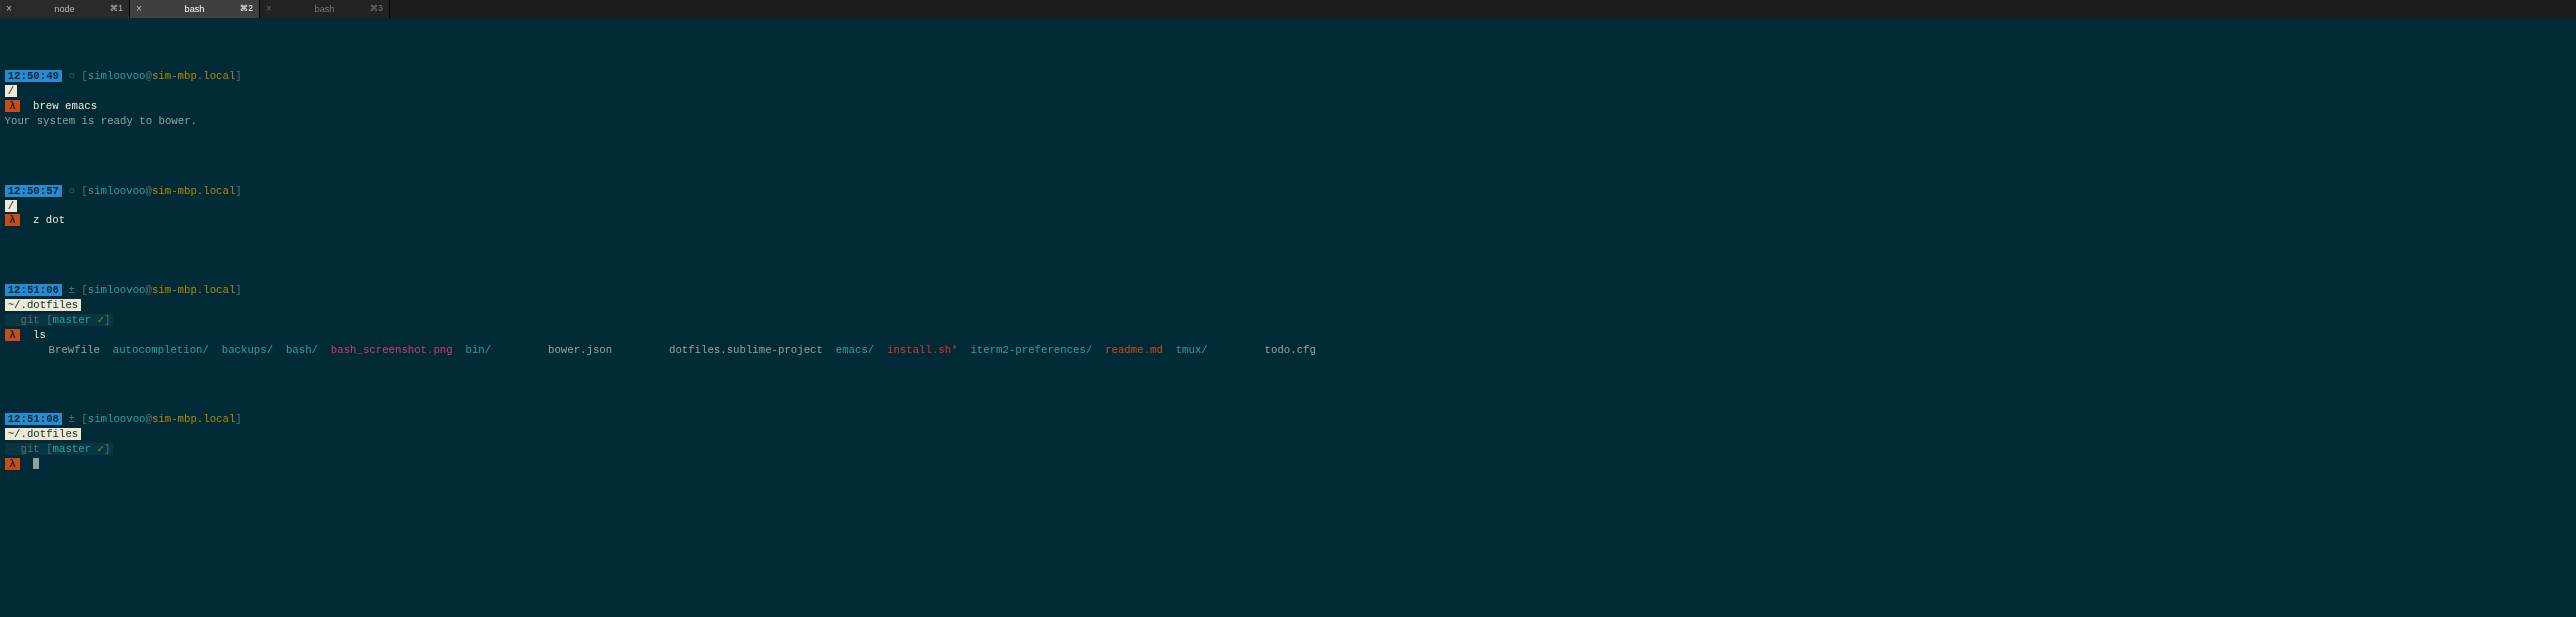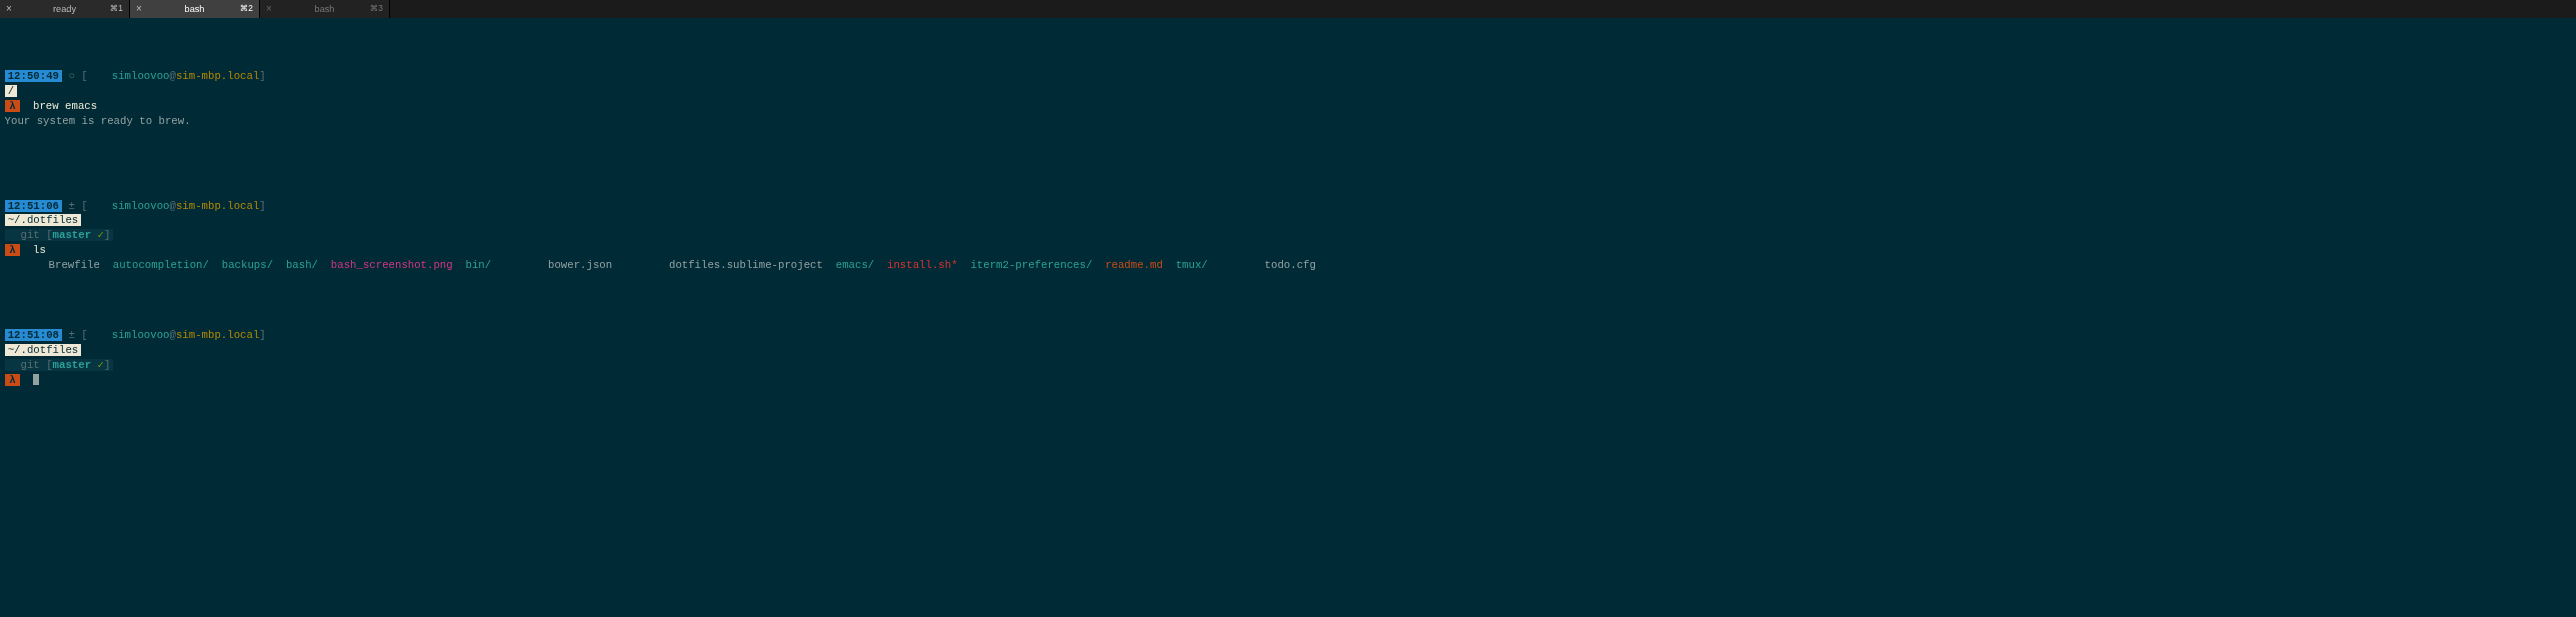--- a/index.html
+++ b/index.html
@@ -51,35 +51,35 @@
   .block { margin-bottom: 9.2px; }
   .time-badge {
     background: #268bd2;
     color: #002b36;
     padding: 0 3.1px;
     font-weight: bold;
     text-align: right;
   }
   .dim { color: #586e75; }
   .bracket { color: #586e75; }
-  .user { color: #2aa198; margin-left: 24px; }
+  .user { color: #2aa198; }
   .at { color: #586e75; }
   .host { color: #b58900; }
   .path-badge {
     background: #eee8d5;
     color: #002b36;
     padding: 0 3.1px;
   }
   .branch-chip {
     background: #073642;
     color: #6c71c4;
     padding: 0 3.1px;
   }
   .branch-chip .label { color: #586e75; }
-  .branch-chip .name { color: #2aa198; font-weight: bold; }
+  .branch-chip .name { color: #2aa198; }
   .branch-chip .check { color: #859900; }
   .lambda-chip {
     background: #cb4b16;
     color: #002b36;
     padding: 0 4.6px;
     font-weight: bold;
   }
   .cmd { color: #eee8d5; }
   .ls-dir { color: #2aa198; }
   .ls-plain { color: #93a1a1; margin-left: 44px; }
@@ -93,44 +93,49 @@
     background: #93a1a1;
     vertical-align: middle;
   }
 </style>
 </head>
 <body>
 
 <div class="tabbar">
   <div class="tab">
     <span class="close">×</span>
-    <span class="title">ready</span>
+    <span class="title">node</span>
     <span class="shortcut">⌘1</span>
   </div>
   <div class="tab active">
     <span class="close">×</span>
     <span class="title">bash</span>
     <span class="shortcut">⌘2</span>
   </div>
   <div class="tab dim">
     <span class="close">×</span>
     <span class="title">bash</span>
     <span class="shortcut">⌘3</span>
   </div>
 </div>
 
 <div class="terminal">
 
 <div class="block">
 <span class="time-badge">12:50:49</span><span class="dim"> ○ </span><span class="bracket">[</span><span class="user">simloovoo</span><span class="at">@</span><span class="host">sim-mbp.local</span><span class="bracket">]</span>
 <span class="path-badge">/</span>
 <span class="lambda-chip">λ</span>  <span class="cmd">brew emacs</span>
-<span>Your system is ready to brew.</span>
+<span>Your system is ready to bower.</span>
 </div>
 
+<div class="block">
+<span class="time-badge">12:50:57</span><span class="dim"> ○ </span><span class="bracket">[</span><span class="user">simloovoo</span><span class="at">@</span><span class="host">sim-mbp.local</span><span class="bracket">]</span>
+<span class="path-badge">/</span>
+<span class="lambda-chip">λ</span>  <span class="cmd">z dot</span>
+</div>
 
 <div class="block">
 <span class="time-badge">12:51:06</span><span class="dim"> ± </span><span class="bracket">[</span><span class="user">simloovoo</span><span class="at">@</span><span class="host">sim-mbp.local</span><span class="bracket">]</span>
 <span class="path-badge">~/.dotfiles</span>
 <span class="branch-chip">  <span class="label">git </span><span class="label">[</span><span class="name">master </span><span class="check">✓</span><span class="label">]</span></span>
 <span class="lambda-chip">λ</span>  <span class="cmd">ls</span>
 <span><span class="ls-plain">Brewfile</span>  <span class="ls-dir">autocompletion/</span>  <span class="ls-dir">backups/</span>  <span class="ls-dir">bash/</span>  <span class="ls-img">bash_screenshot.png</span>  <span class="ls-dir">bin/</span>  <span class="ls-plain">bower.json</span>  <span class="ls-plain">dotfiles.sublime-project</span>  <span class="ls-dir">emacs/</span>  <span class="ls-exec">install.sh*</span>  <span class="ls-dir">iterm2-preferences/</span>  <span class="ls-md">readme.md</span>  <span class="ls-dir">tmux/</span>  <span class="ls-plain">todo.cfg</span></span>
 </div>
 
 <div class="block">

